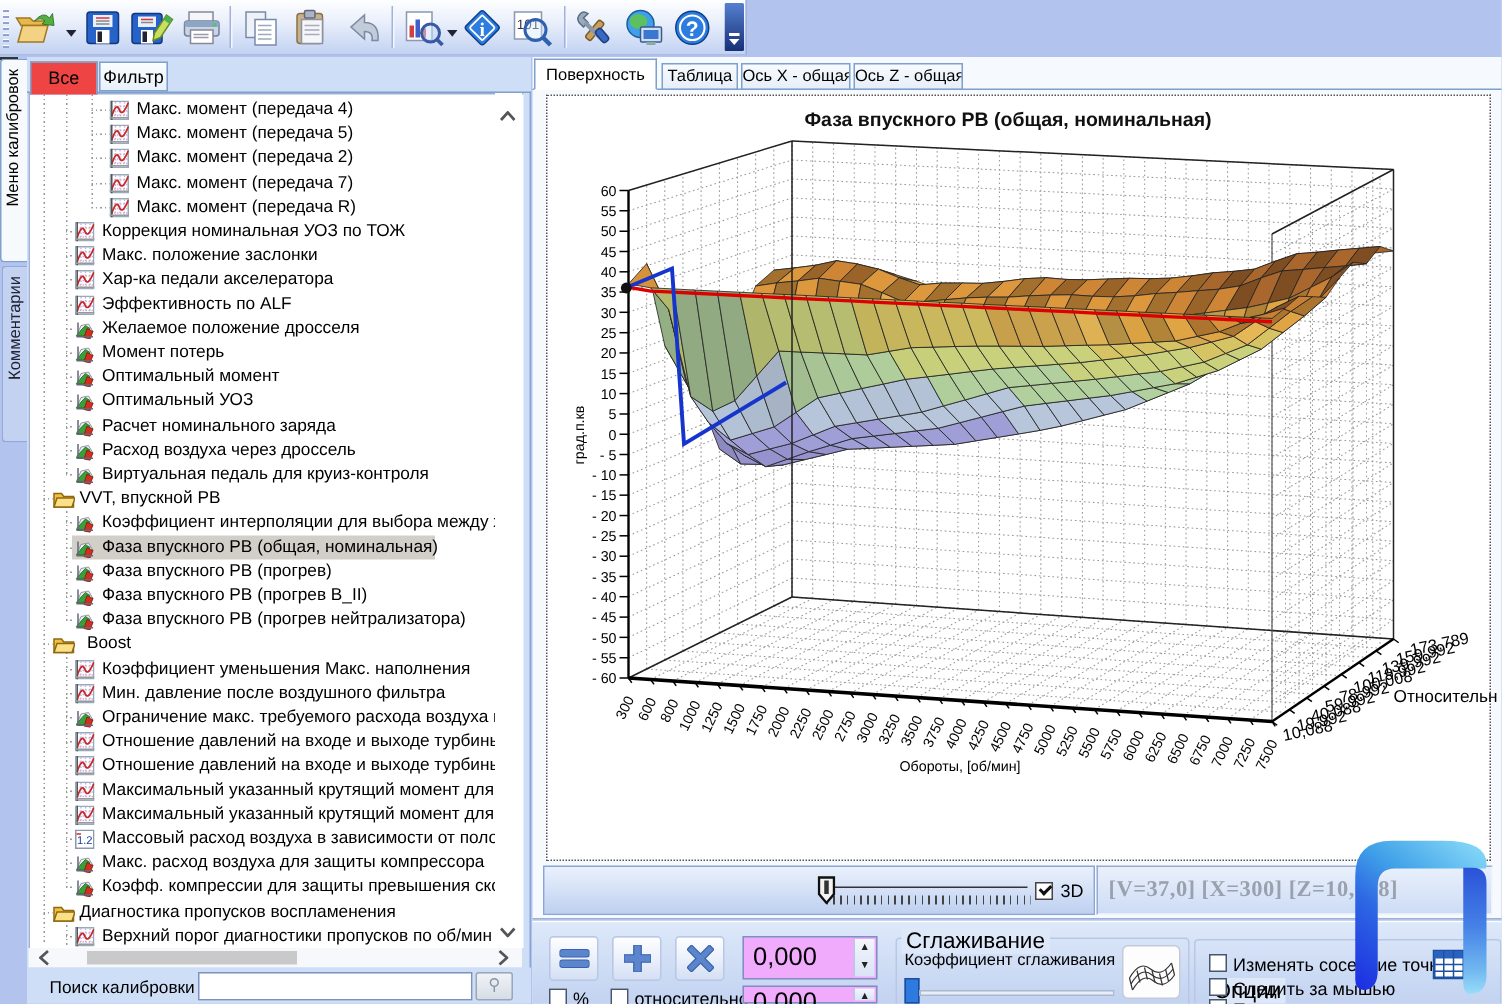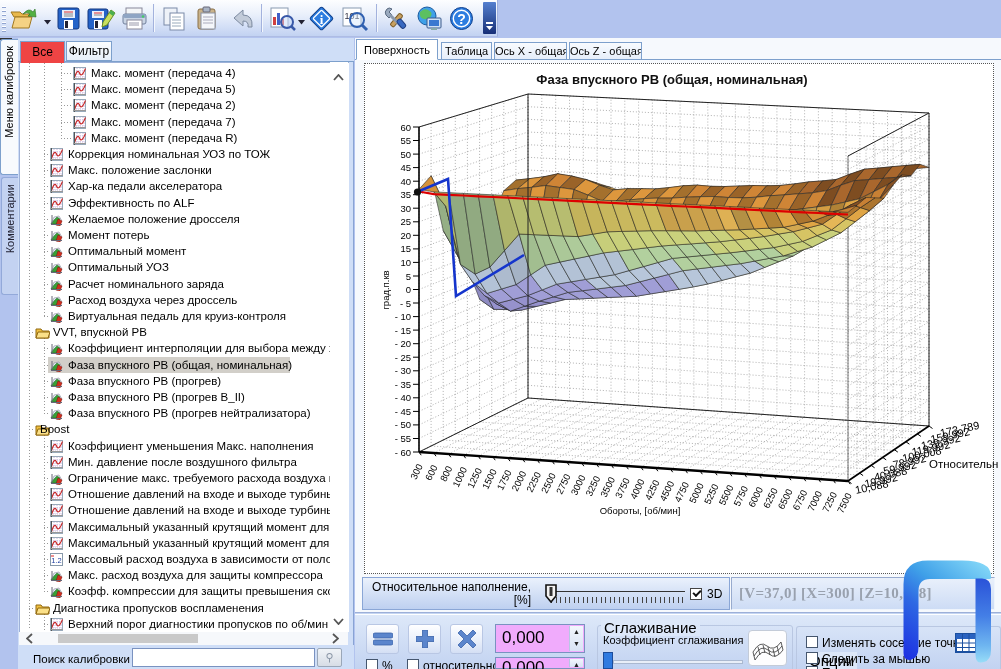--- a/index.html
+++ b/index.html
@@ -520,21 +520,21 @@
           <line x1="1" y1="11.5" x2="12" y2="11.5" stroke="#667"></line>
         </svg></div>
       <div class="lbl" style="left:48px">Фаза впускного РВ (прогрев нейтрализатора)</div>
     </div>
     <div class="trow" style="top:359.4px">
       <div style="position:absolute;left:9px;top:7px;width:6px;height:1px;background:repeating-linear-gradient(90deg,#999 0,#999 1px,transparent 1px,transparent 3px)"></div>
       <div class="ticn" style="left:15px"><svg width="15" height="13" viewBox="0 0 15 13">
           <path d="M1 3 h5 l1.5 2 H14 v7 H1z" fill="#f0c040" stroke="#906810"></path>
           <path d="M1 12 L3 6 h12 l-2 6z" fill="#fbe088" stroke="#906810"></path>
         </svg></div>
-      <div class="lbl" style="left:20px">Boost</div>
+      <div class="lbl" style="left:38px">Boost</div>
     </div>
     <div class="trow" style="top:375.6px">
       <div style="position:absolute;left:24px;top:7px;width:6px;height:1px;background:repeating-linear-gradient(90deg,#999 0,#999 1px,transparent 1px,transparent 3px)"></div>
       <div class="ticn" style="left:30px"><svg width="13" height="13" viewBox="0 0 13 13">
           <rect x="0.5" y="0.5" width="12" height="12" fill="#fff" stroke="#9ab"></rect>
           <g stroke="#c8b0dc" stroke-width="0.9" stroke-dasharray="1,1">
             <line x1="4" y1="1" x2="4" y2="12"></line>
             <line x1="7" y1="1" x2="7" y2="12"></line>
             <line x1="10" y1="1" x2="10" y2="12"></line>
             <line x1="1" y1="4" x2="12" y2="4"></line>
@@ -1304,21 +1304,20 @@
 <text x="929" y="468" font-size="11.5" fill="#000">Относительн</text>
 <text x="640" y="514" font-size="9.5" text-anchor="middle" fill="#000">Обороты, [об/мин]</text>
 <text x="389" y="290" font-size="9.5" text-anchor="middle" fill="#000" transform="rotate(-90 389 290)">град.п.кв</text>
 <polyline points="419.0,191.5 433.8,194.1 448.6,194.8 463.4,195.5 478.2,196.3 493.0,197.0 507.8,197.7 522.6,198.5 537.3,199.2 552.1,199.9 566.9,200.6 581.7,201.4 596.5,202.1 611.3,202.8 626.1,203.6 640.9,204.3 655.7,205.0 670.5,205.8 685.3,206.5 700.1,207.2 714.9,207.9 729.7,208.7 744.4,209.4 759.2,210.1 774.0,210.9 788.8,211.6 803.6,212.3 818.4,213.0 833.2,213.8 848.0,214.5" fill="none" stroke="#dd0000" stroke-width="2.2"></polyline>
 <polyline points="417,192 448,179 456,296 524,255" fill="none" stroke="#1535cc" stroke-width="2.6"></polyline>
 <circle cx="417.5" cy="192" r="3.6" fill="#111"></circle>
 <line x1="528.0" y1="94.0" x2="528.0" y2="398.0" stroke="#222" stroke-width="1" fill="none"></line>
 <text x="672" y="84" font-size="13" font-weight="bold" text-anchor="middle" fill="#111">Фаза впускного РВ (общая, номинальная)</text>
 </svg>
 <div id="slpanel">
-<div class="cap">Относительное наполнение,<br>[%]</div>
 <div id="sltrack"></div>
     <div id="slticks"></div>
     <div id="slthumb"><svg width="12" height="19" viewBox="0 0 12 19">
         <path d="M1 1 h10 v11 l-5 6 -5 -6z" fill="#f2f2f2" stroke="#111" stroke-width="1.6"></path>
         <rect x="4.5" y="3" width="3" height="9" fill="#333"></rect>
       </svg></div>
 <div id="cb3d"></div>
     <div id="lab3d">3D</div>
 </div>
 <div id="status">[V=37,0] [X=300] [Z=10,088]</div>

